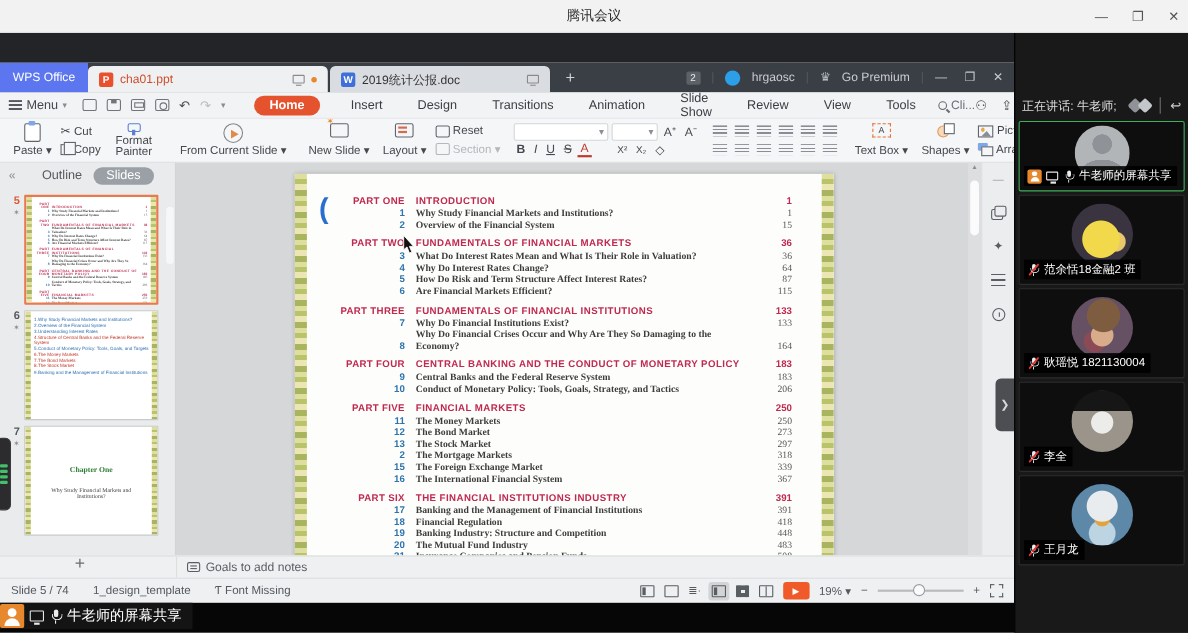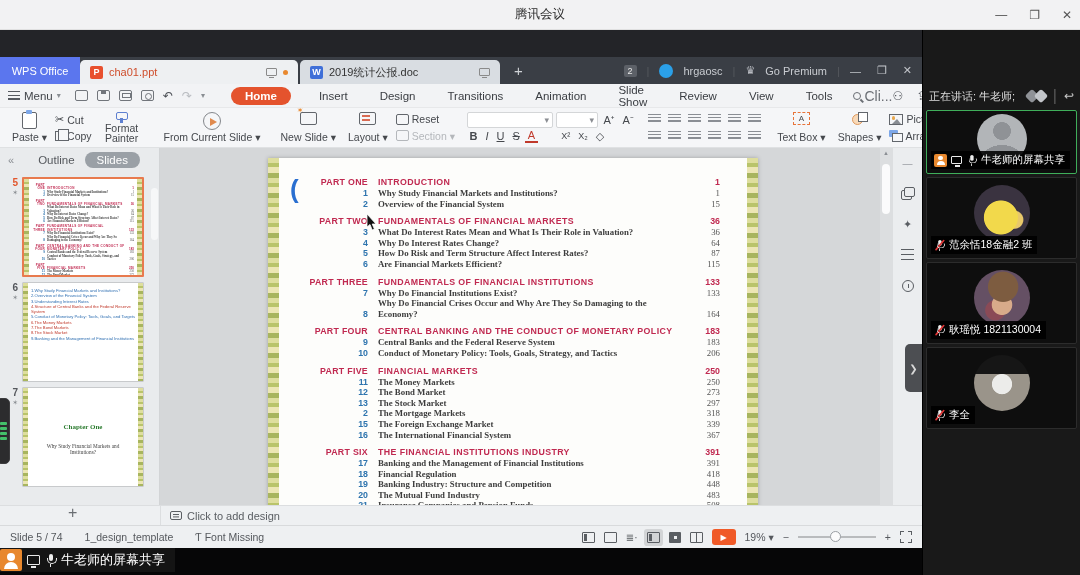--- a/index.html
+++ b/index.html
@@ -48,21 +48,21 @@
   .qicons{display:flex;align-items:center;gap:9px;margin-left:14px;color:#5a5e64;}
   .qic{width:13px;height:11px;border:1px solid #71757b;border-radius:2px;position:relative;}
   .qic.save::after{content:"";position:absolute;left:3px;top:-1px;width:5px;height:4px;background:#71757b;}
   .qic.print::after{content:"";position:absolute;left:2px;top:2px;width:7px;height:3px;border:1px solid #71757b;}
   .qic.prev::after{content:"";position:absolute;left:3px;top:2px;width:5px;height:5px;border:1px solid #71757b;border-radius:50%;}
   .undo{font-size:12px;color:#4b4f55;}
   .redo{font-size:12px;color:#b9bcc0;}
   .rtabs{display:flex;align-items:center;gap:24px;margin-left:26px;}
   .rtab{font-size:11.5px;color:#3a3d42;padding:2px 4px;}
   .rtab.active{background:#e4532d;color:#fff;border-radius:11px;padding:3px 14px;font-weight:bold;}
-  .rib-search{display:flex;align-items:center;gap:4px;color:#6a6e74;font-size:14px;margin-left:16px;}
+  .rib-search{display:flex;align-items:center;gap:4px;color:#6a6e74;font-size:11px;margin-left:16px;}
   .sicon{width:8px;height:8px;border:1.4px solid #6a6e74;border-radius:50%;position:relative;display:inline-block;}
   .sicon::after{content:"";position:absolute;right:-4px;bottom:-3px;width:4px;height:1.5px;background:#6a6e74;transform:rotate(45deg);}
   .rib-right{margin-left:auto;display:flex;align-items:center;gap:13px;color:#55585e;font-size:12px;}
 
   
   .toolbar{height:40px;background:#f5f6f8;border-bottom:1px solid #dfe1e3;display:flex;align-items:stretch;padding:2px 6px;color:#45484d;font-size:10.5px;overflow:hidden;}
   .tb-div{width:1px;background:#e1e3e5;margin:3px 4px;}
   .tb-bigbtn{display:flex;flex-direction:column;align-items:center;justify-content:space-between;padding:2px 6px;}
   .tb-bigbtn .lbl{white-space:nowrap;}
   .ic-clip{width:15px;height:17px;border:1.4px solid #62666c;border-radius:2px;position:relative;background:#fff;}
@@ -728,21 +728,21 @@
             <span class="ric hist"></span>
           </div>
           <div class="pane-handle">❯</div>
         </div>
 
         <div class="notesbar">
           <span class="add-slide">+</span>
           <span class="notes-divider"></span>
           <div class="notes-chip">
             <span class="ic-note"></span>
-            <span>Click to add design</span>
+            <span>Goals to add notes</span>
           </div>
         </div>
 
         <div class="statusbar">
           <span class="sb-item">Slide 5 / 74</span>
           <span class="sb-item">1_design_template</span>
           <span class="sb-item">Ƭ <span>Font Missing</span></span>
           <div class="sb-right">
             <span class="vic norm"></span>
             <span class="vic"></span>
@@ -817,16 +817,26 @@
           <div class="tile">
             <div class="avatar av-astronaut"></div>
             <div class="name-chip">
               <span class="mic small">
                 <span class="stand"></span>
                 <span class="slash"></span>
               </span>
               <span class="nm">李全</span>
             </div>
           </div>
+          <div class="tile">
+            <div class="avatar av-helmet"></div>
+            <div class="name-chip">
+              <span class="mic small">
+                <span class="stand"></span>
+                <span class="slash"></span>
+              </span>
+              <span class="nm">王月龙</span>
+            </div>
+          </div>
         </div>
     </div>
   </div>
 </div>
 
 </body></html>

